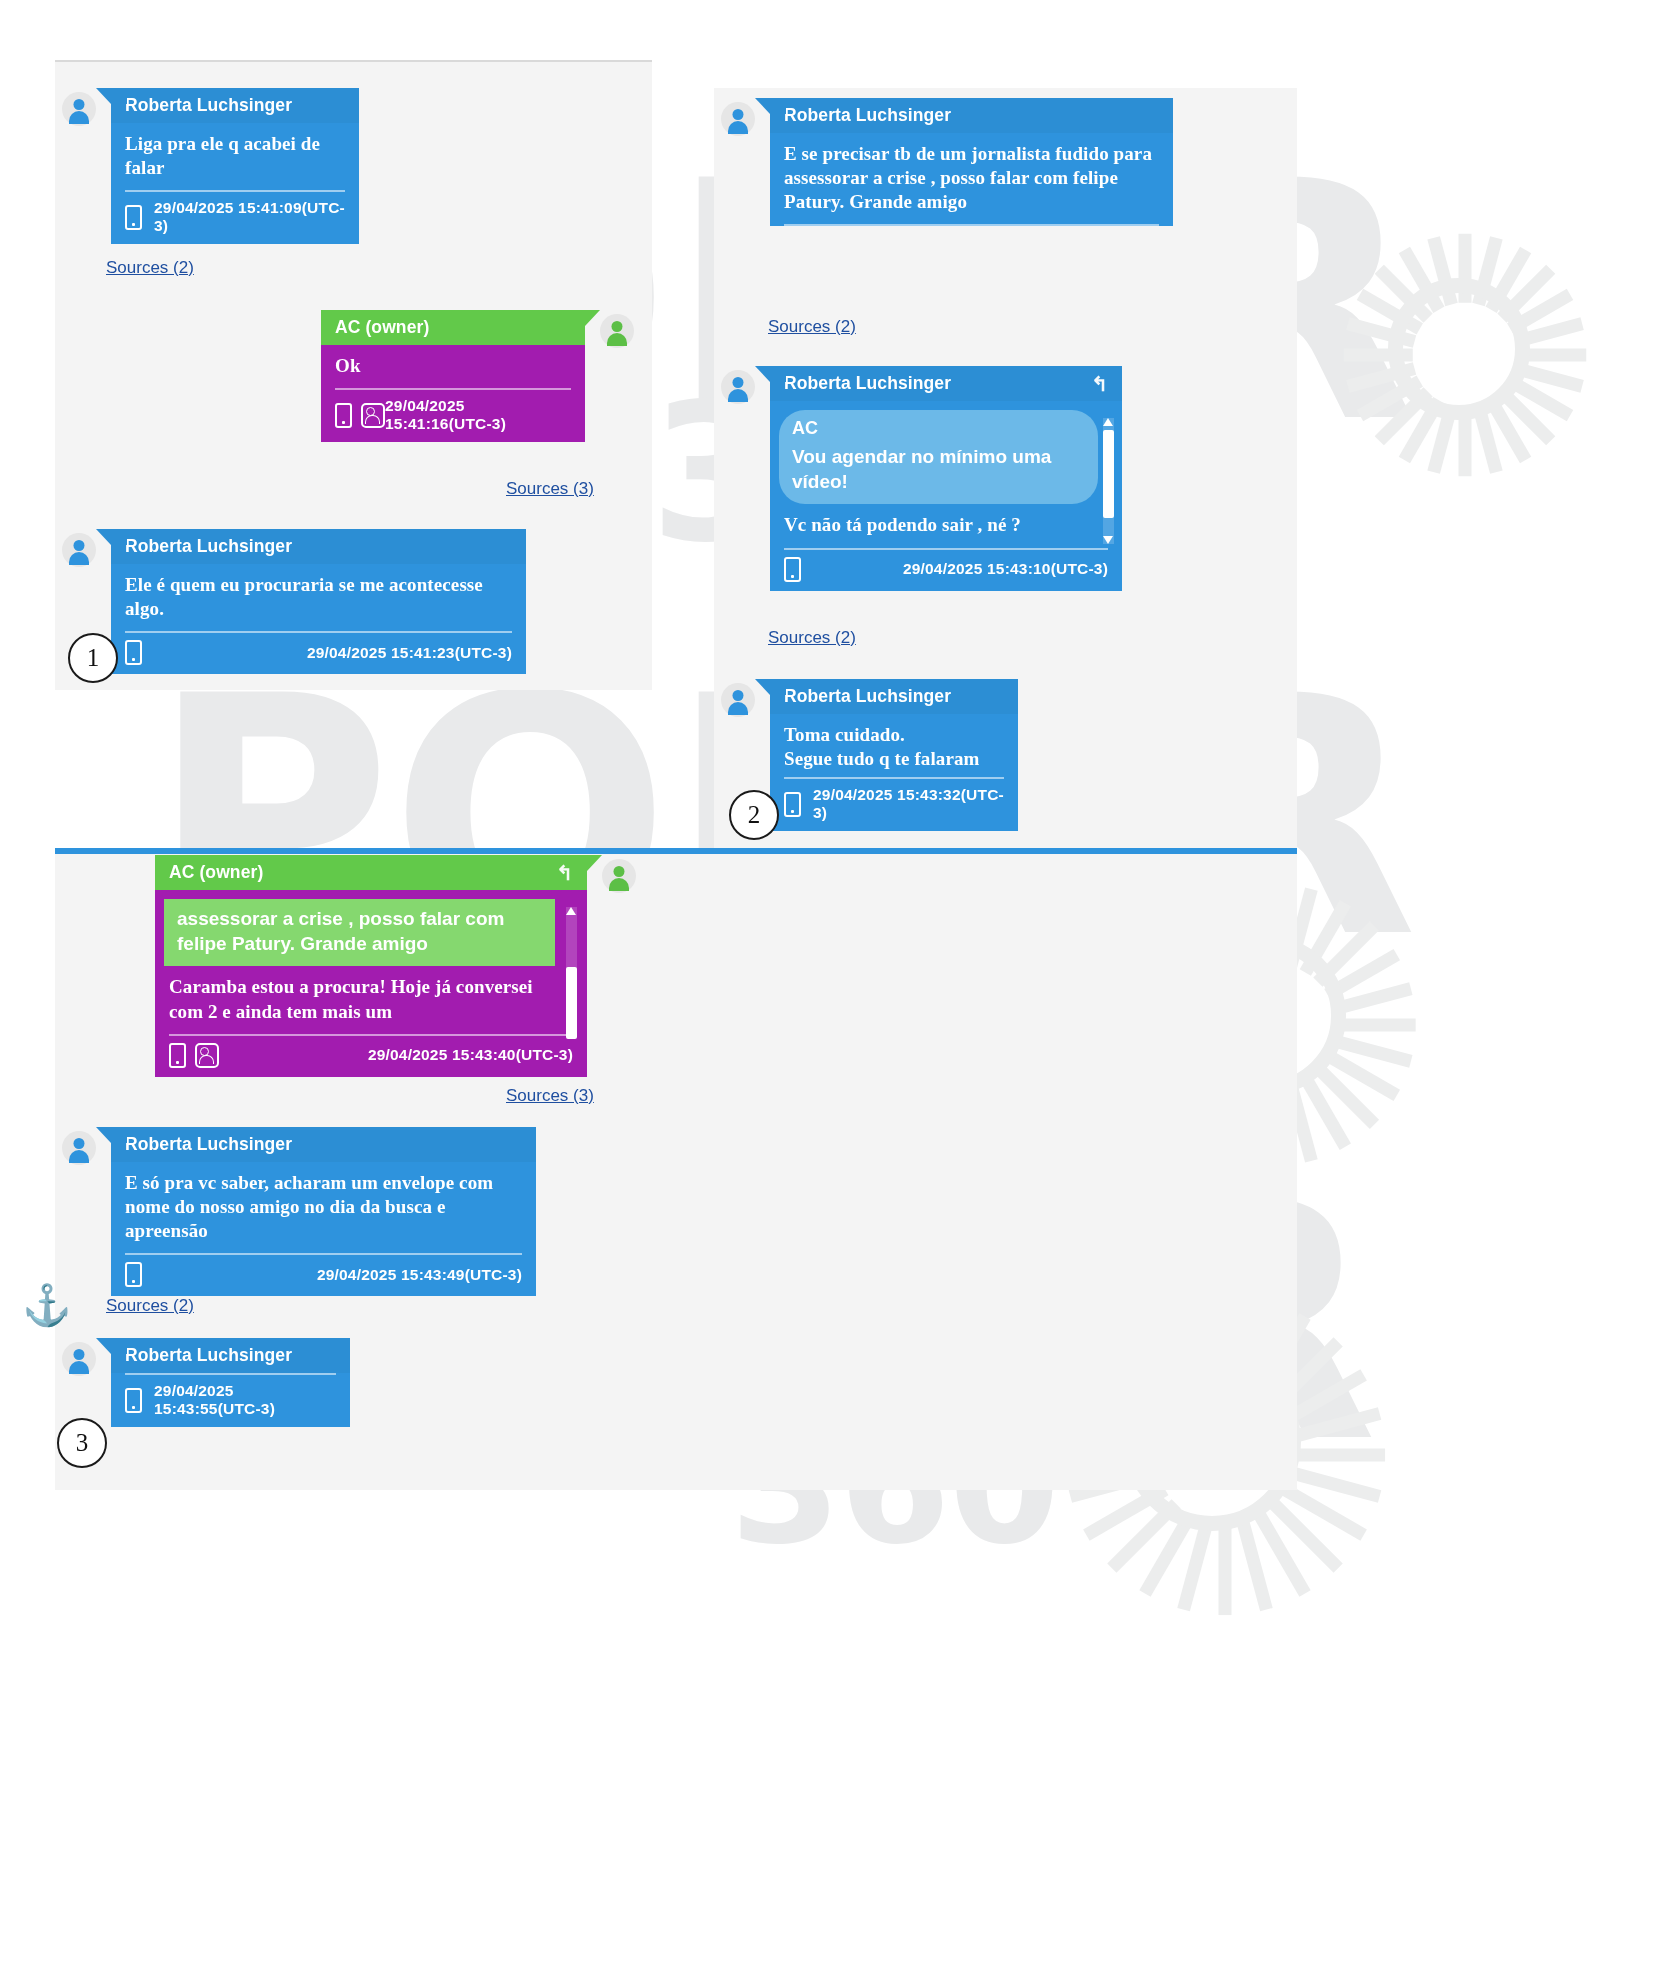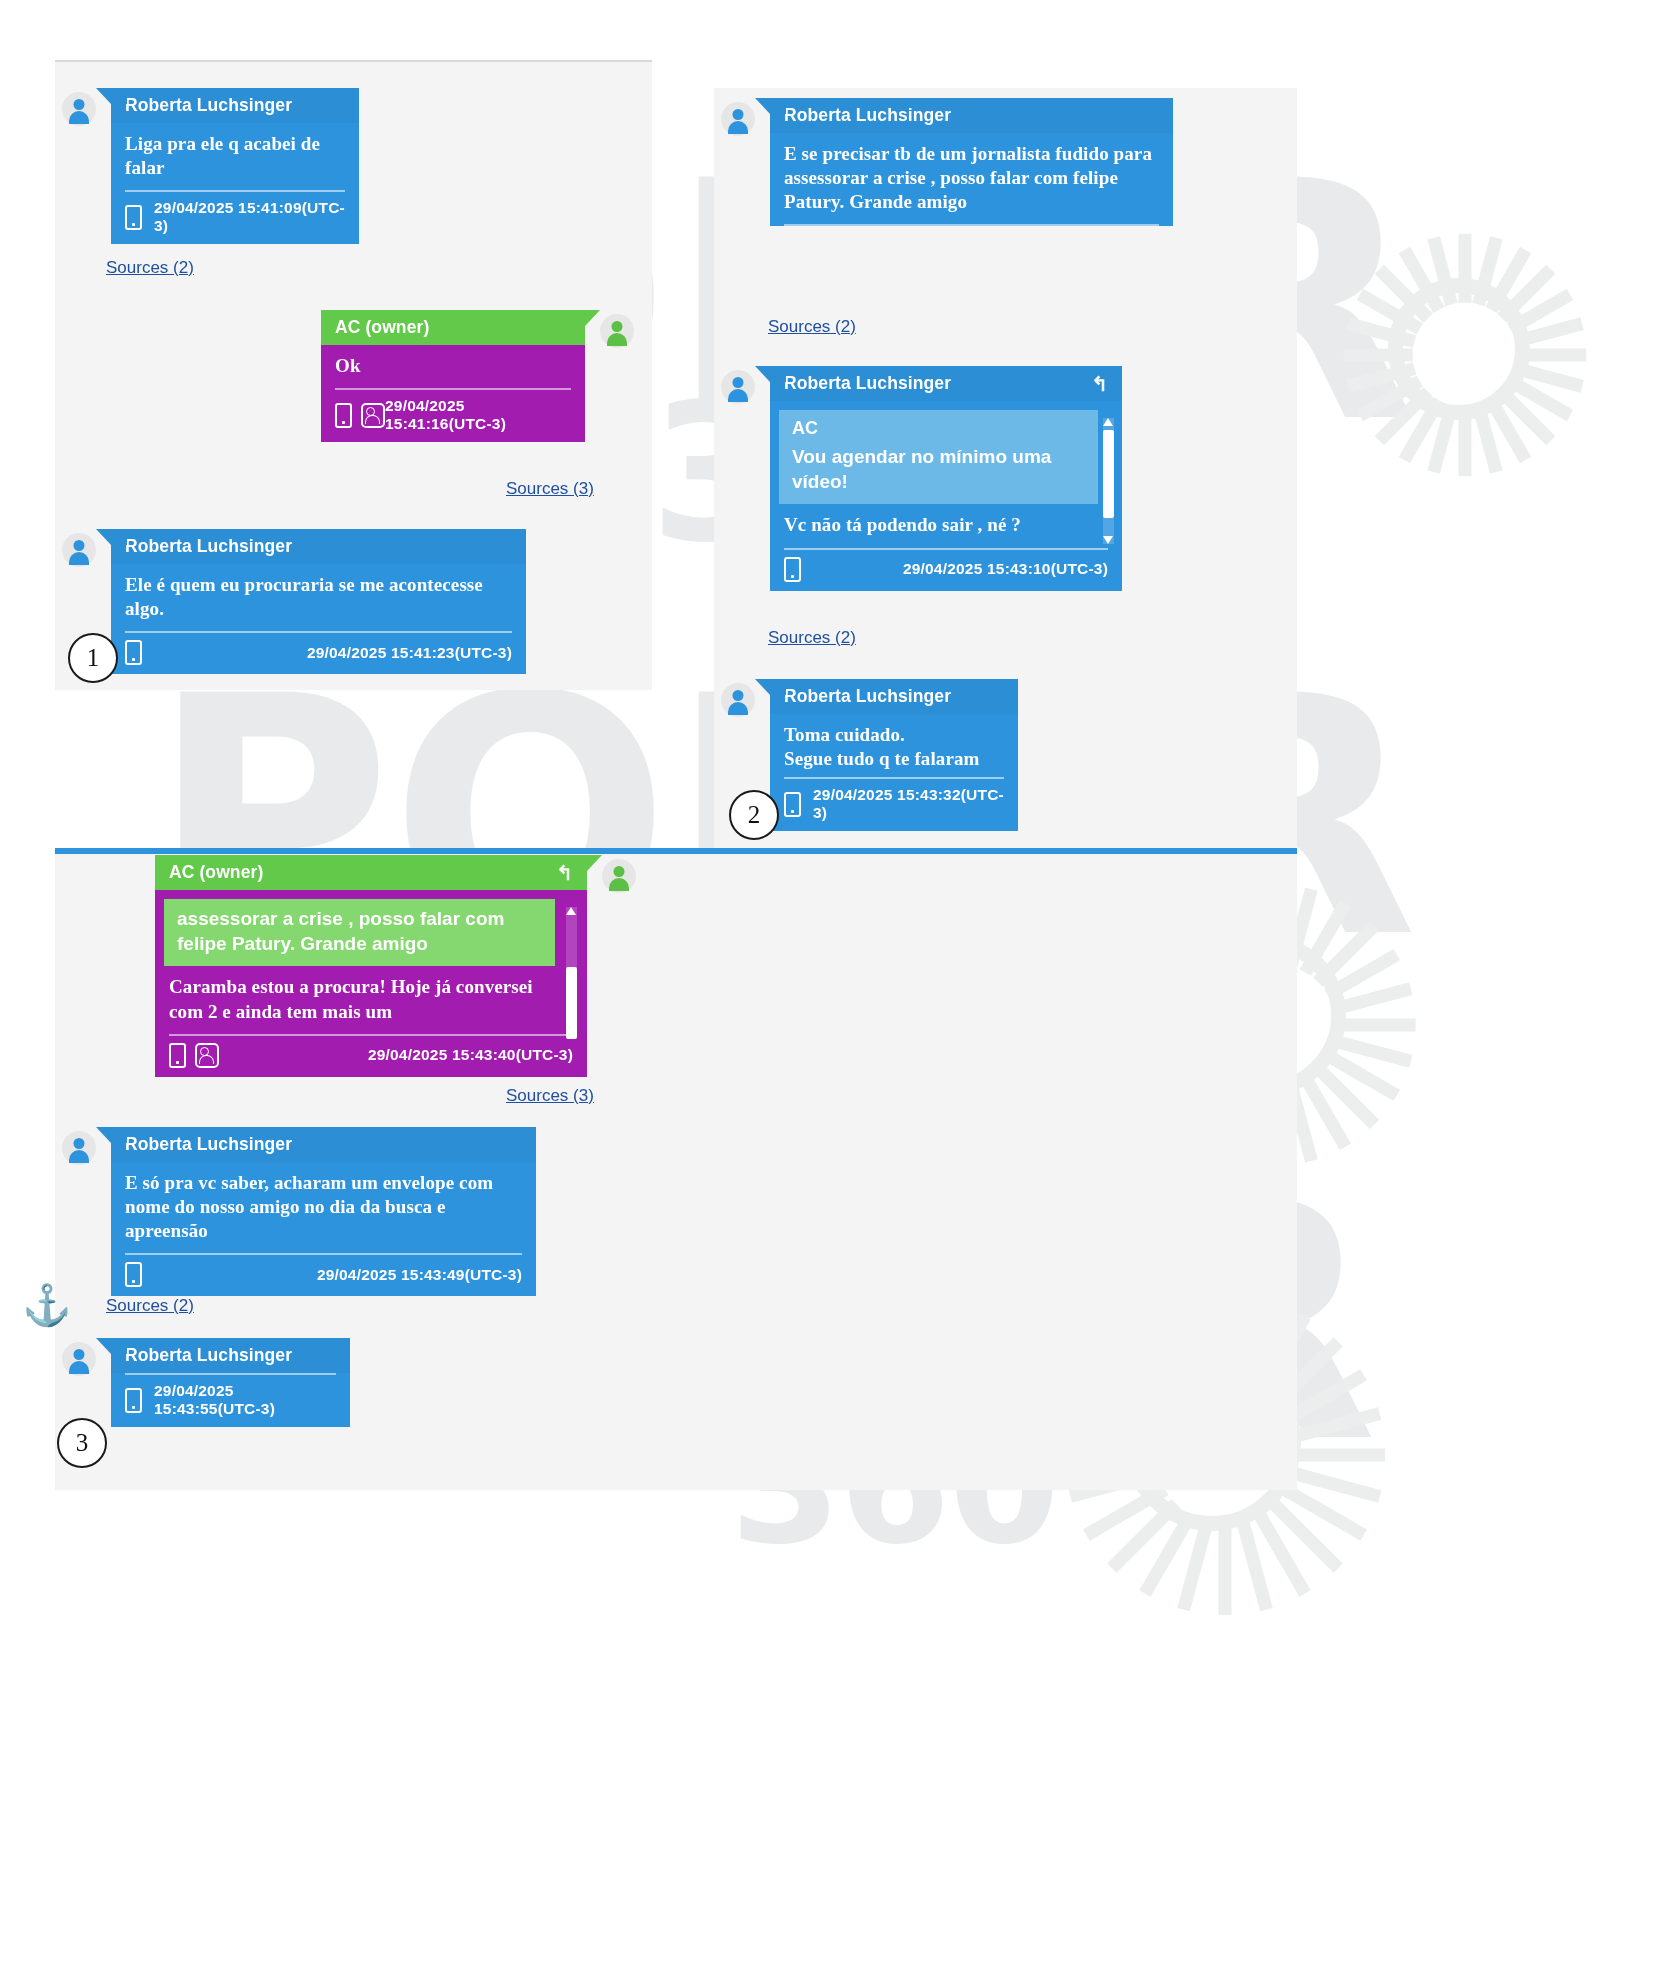--- a/index.html
+++ b/index.html
@@ -343,21 +343,21 @@
 
 <div class="row" style="left:721px;top:366px;">
   <div class="avatar"></div>
   <div class="bubble in" style="width:352px;margin-left:15px;">
     <div class="nub l"></div>
     <div class="bhead">
       <span>Roberta Luchsinger</span>
       <span class="reply-ic">↰</span>
     </div>
     <div class="scrollwrap">
-      <div class="quote" style="margin:9px 24px 0 9px;">
+      <div class="quote" style="margin:9px 24px 0 9px;border-radius:26px;">
         <div class="qname">AC</div>
         <div class="qtext">Vou agendar no mínimo uma vídeo!</div>
       </div>
       <div class="btext" style="padding-right:30px;">Vc não tá podendo sair , né ?</div>
       <div class="sbar" style="right:8px;top:8px;bottom:4px;">
         <div class="track"></div>
         <div class="arw up"></div>
         <div class="thumb" style="top:12px;height:88px;"></div>
         <div class="arw dn"></div>
       </div>

